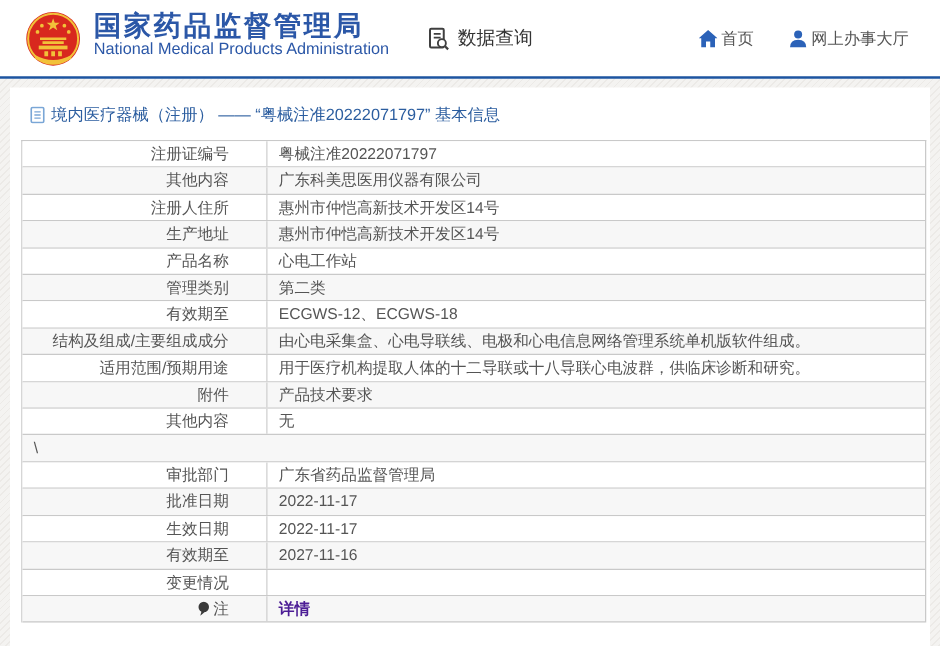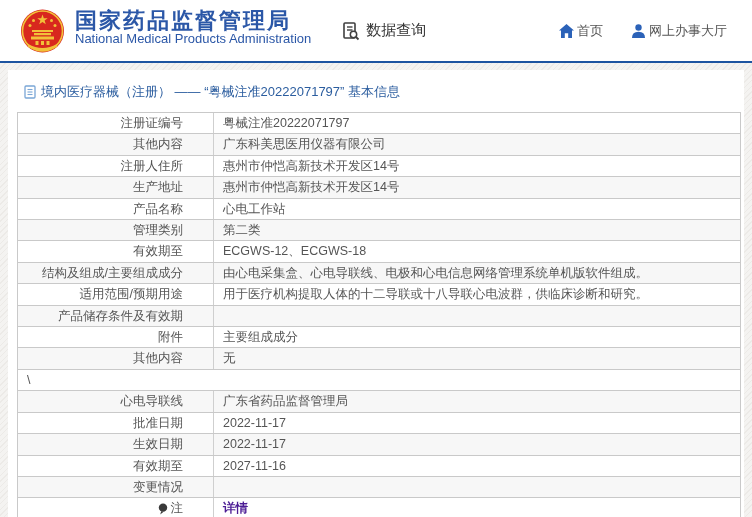--- a/index.html
+++ b/index.html
@@ -180,36 +180,32 @@
       </div>
     <div class="trow">
         <div class="tlabel">结构及组成/主要组成成分</div>
         <div class="tvalue">由心电采集盒、心电导联线、电极和心电信息网络管理系统单机版软件组成。</div>
       </div>
     <div class="trow">
         <div class="tlabel">适用范围/预期用途</div>
         <div class="tvalue">用于医疗机构提取人体的十二导联或十八导联心电波群，供临床诊断和研究。</div>
       </div>
     <div class="trow">
-        <div class="tlabel">产品储存条件及有效期</div>
-        <div class="tvalue"></div>
-      </div>
-    <div class="trow">
         <div class="tlabel">附件</div>
-        <div class="tvalue">主要组成成分</div>
+        <div class="tvalue">产品技术要求</div>
       </div>
     <div class="trow">
         <div class="tlabel">其他内容</div>
         <div class="tvalue">无</div>
       </div>
     <div class="trow">
         <div class="tvalue">\</div>
       </div>
     <div class="trow">
-        <div class="tlabel">心电导联线</div>
+        <div class="tlabel">审批部门</div>
         <div class="tvalue">广东省药品监督管理局</div>
       </div>
     <div class="trow">
         <div class="tlabel">批准日期</div>
         <div class="tvalue">2022-11-17</div>
       </div>
     <div class="trow">
         <div class="tlabel">生效日期</div>
         <div class="tvalue">2022-11-17</div>
       </div>

